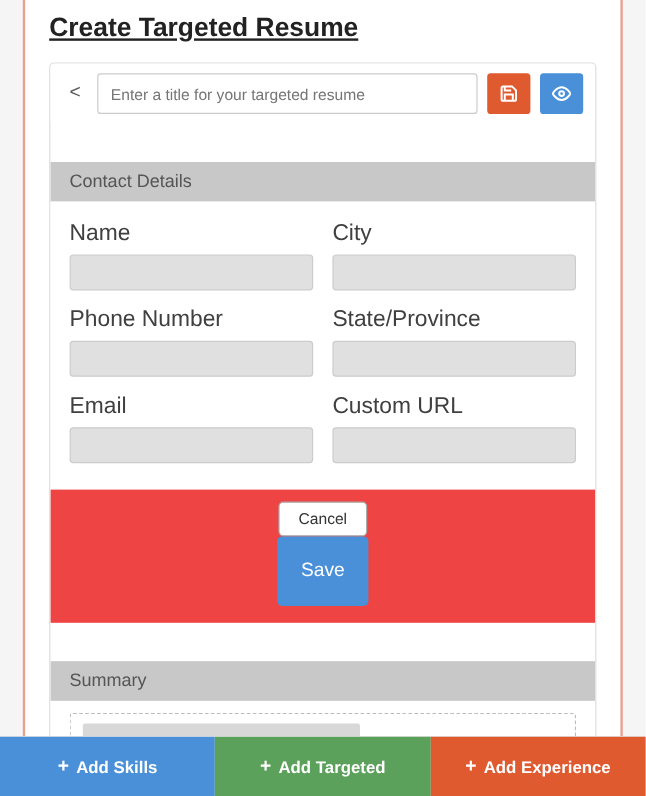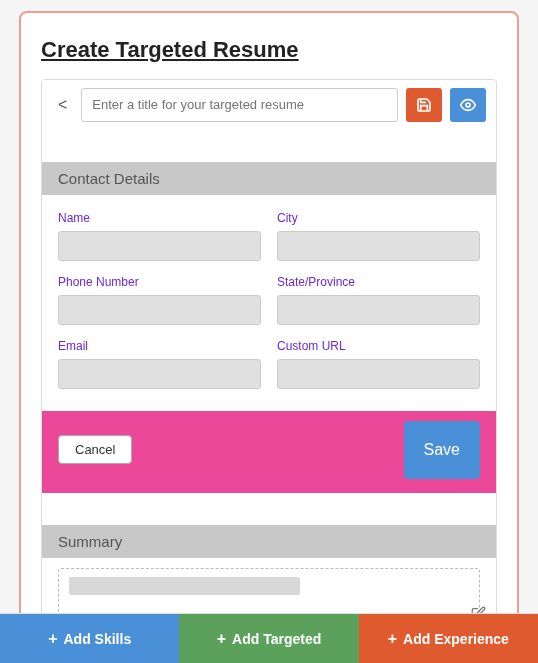--- a/index.html
+++ b/index.html
@@ -107,37 +107,38 @@
       gap: 16px;
       margin-bottom: 14px;
     }
     .form-group {
       flex: 1;
       display: flex;
       flex-direction: column;
       gap: 6px;
     }
     .form-group label {
-      font-size: 12px;
-      color: #6d28d9;
+      font-size: 19px;
+      color: #404040;
     }
     .form-field {
       height: 30px;
       background: #e0e0e0;
       border: 1px solid #ccc;
       border-radius: 3px;
       width: 100%;
     }
     
     .action-row {
       display: flex;
       justify-content: space-between;
       align-items: center;
       padding: 10px 16px 14px 16px;
-      background: #ec4899;
+      background: #ef4444;
+      flex-direction: column;
     }
     .cancel-btn {
       background: #fff;
       border: 1px solid #aaa;
       border-radius: 4px;
       padding: 6px 16px;
       font-size: 13px;
       color: #333;
       cursor: pointer;
     }

